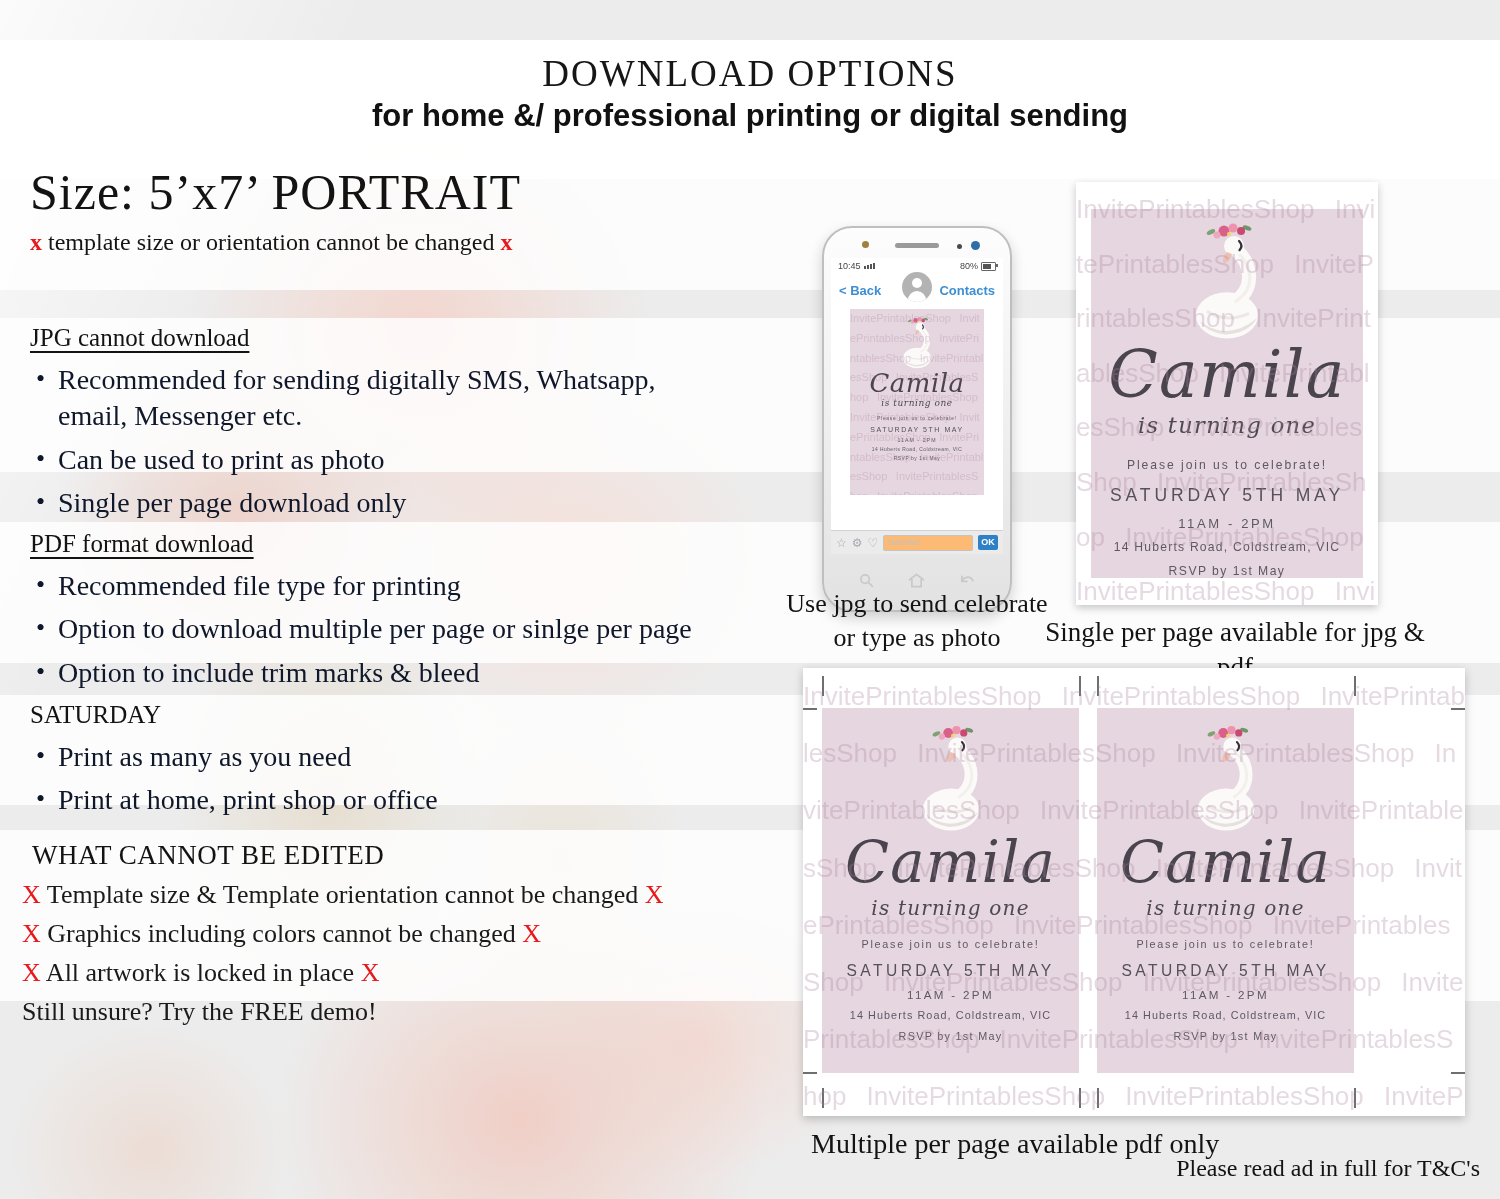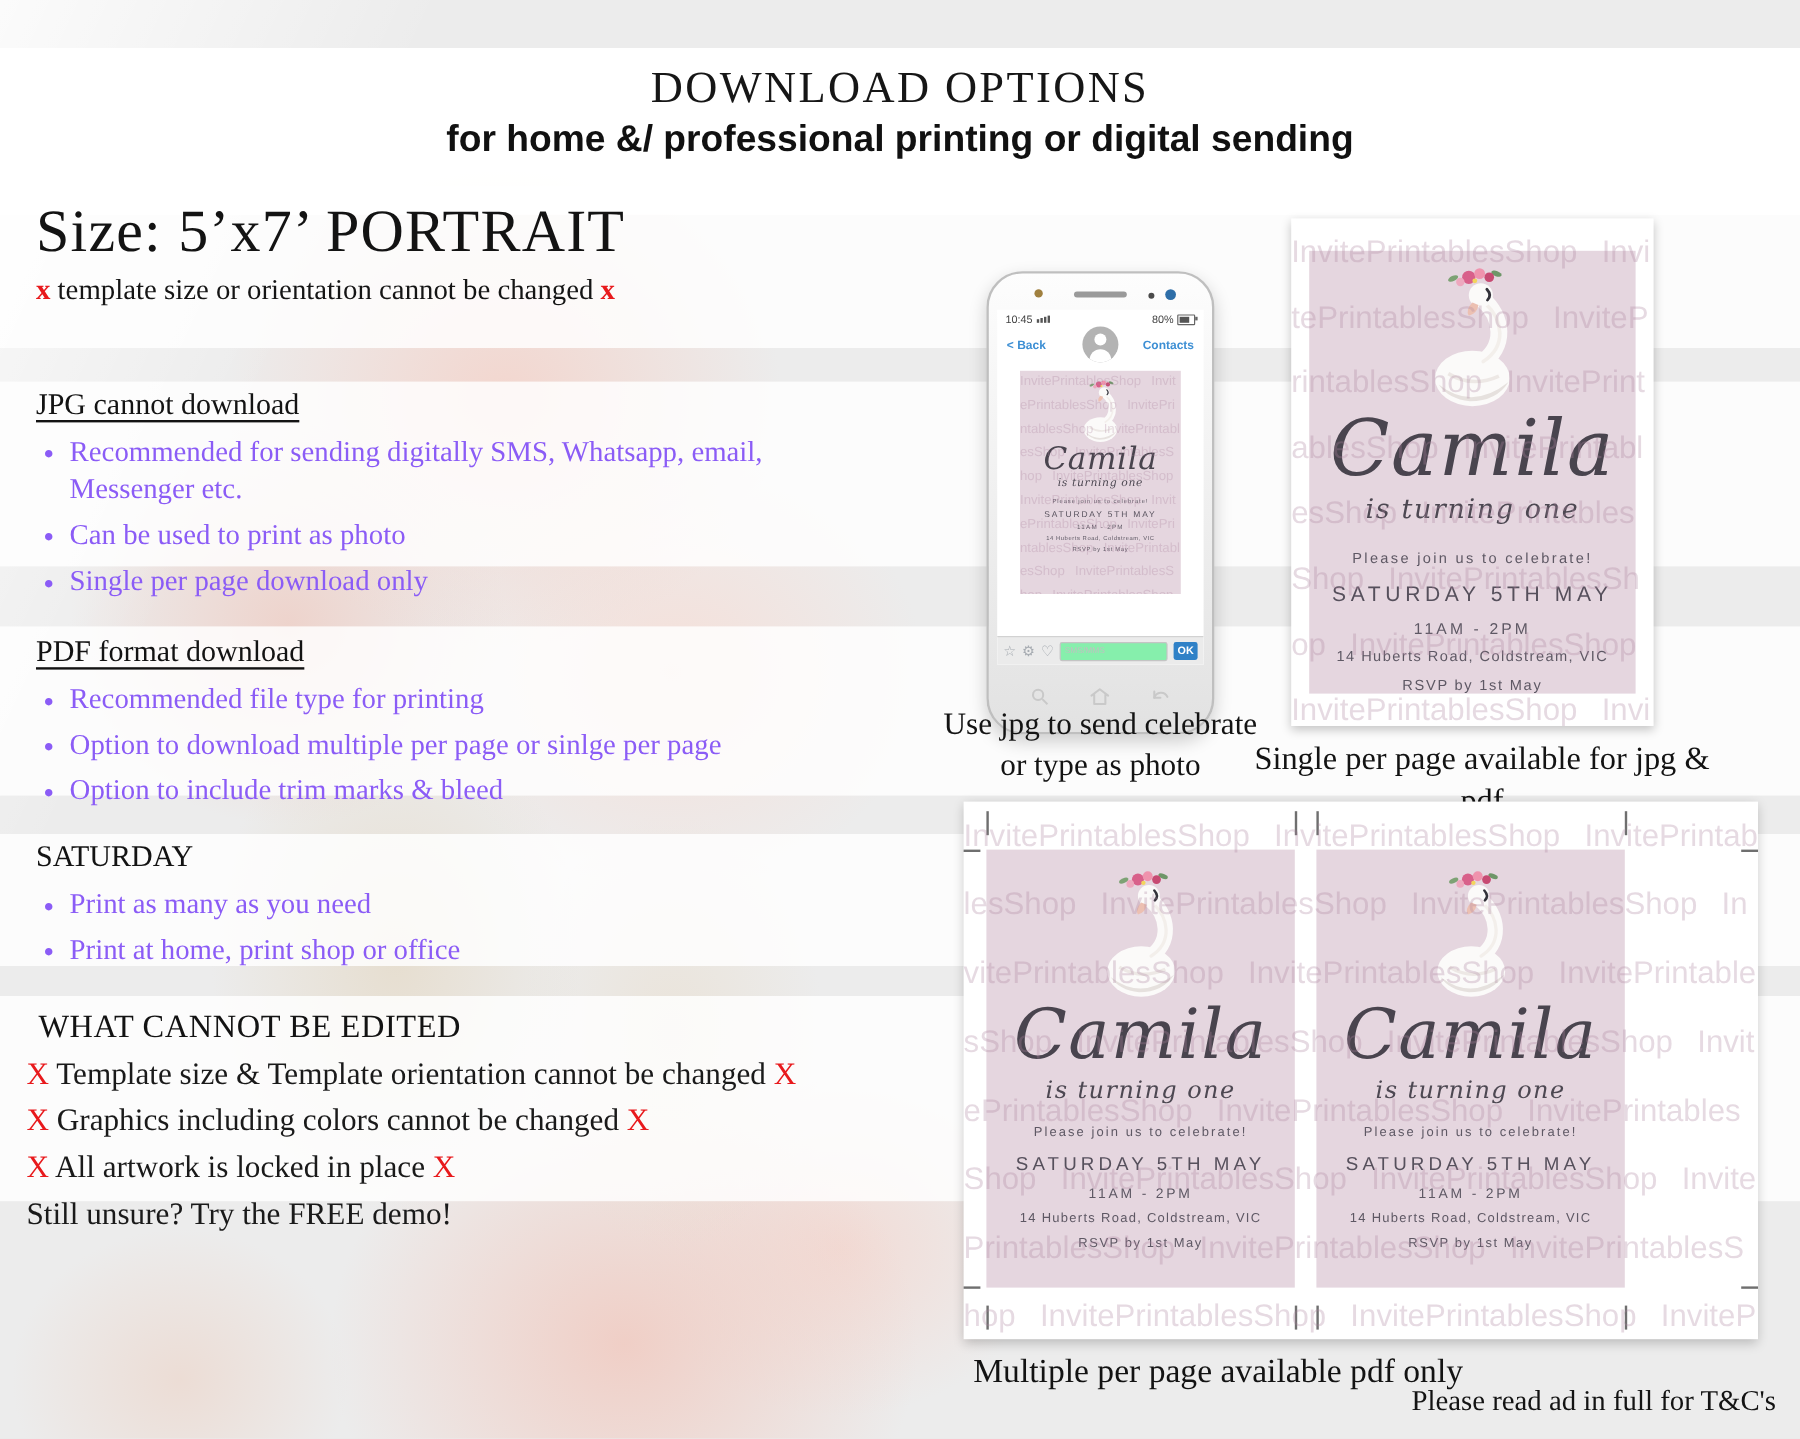--- a/index.html
+++ b/index.html
@@ -32,21 +32,21 @@
   .x-small{color:#e8191c;font-weight:bold;}
 
   .jpg-band{top:318px;height:154px;padding:6px 0 0 30px;}
   .pdf-band{top:522px;height:141px;padding:8px 0 0 30px;}
   .print-band{top:695px;height:110px;padding:6px 0 0 30px;}
   .edit-band{top:830px;height:171px;padding:10px 0 0 22px;}
 
   .sec-title{font-size:25px;color:#131313;}
   .sec-title.u{text-decoration:underline;text-underline-offset:5px;}
   .blist{list-style:none;margin:10px 0 0 0;padding:0;width:660px;}
-  .blist li{position:relative;font-size:24px;color:#8b5cf6;line-height:1.3;padding-left:28px;margin-bottom:7px;}
+  .blist li{position:relative;font-size:28px;color:#0f172a;line-height:1.3;padding-left:28px;margin-bottom:7px;}
   .blist li::before{content:"\2022";position:absolute;left:6px;font-size:26px;}
   .pdf-band .blist{width:740px;}
 
   .edit-title{font-size:27px;color:#131313;margin-left:10px;letter-spacing:.5px;}
   .edit-line{font-size:26px;color:#1a1a1a;margin-top:9px;}
   .x-big{color:#e8191c;}
   .edit-footer{font-size:26px;color:#1a1a1a;margin-top:9px;}
 
   
   .invite{position:relative;display:flex;flex-direction:column;align-items:center;text-align:center;
@@ -77,33 +77,33 @@
   .screen{position:relative;margin:0 7px;height:296px;background:#fff;overflow:hidden;}
   .statusbar{display:flex;align-items:center;padding:3px 7px 0 7px;font-family:"Liberation Sans",sans-serif;font-size:9px;color:#444;justify-content:space-between;}
   .sig{display:inline-flex;align-items:flex-end;margin-left:3px;}
   .sig i{display:inline-block;width:2px;margin-right:1px;background:#555;}
   .sig i:nth-child(1){height:3px}.sig i:nth-child(2){height:4px}.sig i:nth-child(3){height:5px}.sig i:nth-child(4){height:6px}
   .sb-spacer{flex:1;}
   .batt{width:13px;height:7px;border:1px solid #666;border-radius:1px;position:relative;margin-left:3px;}
   .batt::before{content:"";position:absolute;left:1px;top:1px;bottom:1px;width:8px;background:#555;}
   .batt::after{content:"";position:absolute;right:-3px;top:1px;width:2px;height:3px;background:#666;}
   .navrow{position:relative;height:34px;font-family:"Liberation Sans",sans-serif;}
-  .link-blue{position:absolute;top:12px;font-size:10px;font-weight:bold;color:#3d8fd4;background:none;border:none;padding:0;}
+  .link-blue{position:absolute;top:12px;font-size:13px;font-weight:bold;color:#3d8fd4;background:none;border:none;padding:0;}
   .back-btn{left:8px;}
   .contacts-btn{right:8px;}
   .avatar{position:absolute;left:50%;transform:translateX(-50%);top:1px;width:30px;height:30px;border-radius:50%;background:#b3b3b3;overflow:hidden;}
   .avatar::before{content:"";position:absolute;top:6px;left:50%;transform:translateX(-50%);width:10px;height:10px;border-radius:50%;background:#fff;}
   .avatar::after{content:"";position:absolute;top:19px;left:50%;transform:translateX(-50%);width:18px;height:12px;border-radius:9px 9px 0 0;background:#fff;}
   .invite-phone{margin:4px auto 0 auto;width:134px;height:186px;font-size:3.6px;justify-content:flex-start;padding-top:6px;box-sizing:border-box;}
   .invite-phone .wm{font-size:11px;}
   .invite-phone .swan-svg{width:46px;height:56px;}
   .ptoolbar{position:absolute;left:0;right:0;bottom:0;height:24px;background:#ebebeb;border-top:1px solid #d2d2d2;
             display:flex;align-items:center;padding:0 5px;gap:5px;box-sizing:border-box;}
   .tool-ic{font-family:"DejaVu Sans",sans-serif;font-size:12px;color:#a6abb1;line-height:1;background:none;border:none;padding:0;}
-  .sms-input{flex:1;height:14px;border:1px solid #c4c4c4;border-radius:2px;background:#86efac;
+  .sms-input{flex:1;height:14px;border:1px solid #c4c4c4;border-radius:2px;background:#fdba74;
              font-family:"Liberation Sans",sans-serif;font-size:7px;color:#555;padding:0 3px;min-width:10px;}
   .sms-input::placeholder{color:#c0c0c0;}
   .ok-btn{width:20px;height:15px;background:#2f81c7;color:#fff;border:none;border-radius:2px;
           font-family:"Liberation Sans",sans-serif;font-weight:bold;font-size:9px;line-height:15px;text-align:center;padding:0;}
   .chin{position:relative;height:52px;display:flex;align-items:center;justify-content:space-between;padding:0 34px;}
   .chin svg{display:block;}
 
   
   .single-card{position:absolute;left:1076px;top:182px;width:302px;height:423px;background:#fff;z-index:4;
                box-shadow:0 3px 8px rgba(0,0,0,.22);box-sizing:border-box;padding:27px 15px;}

